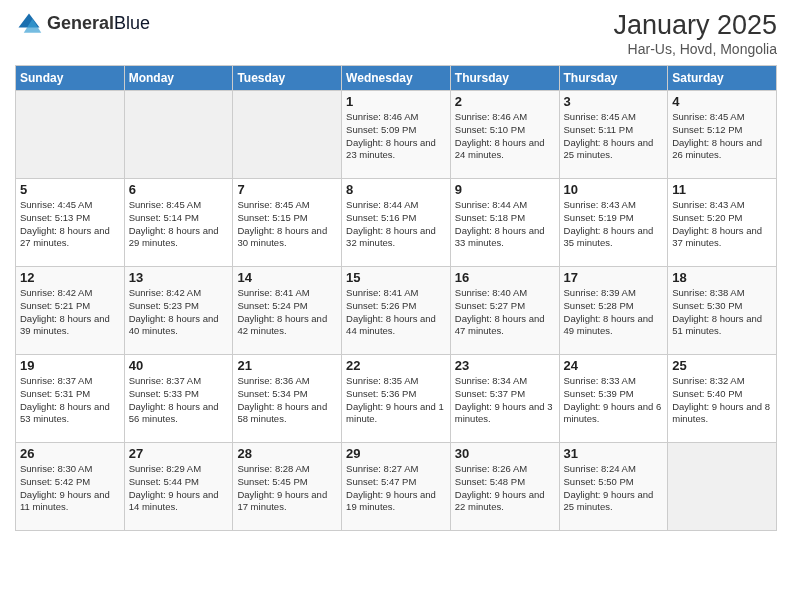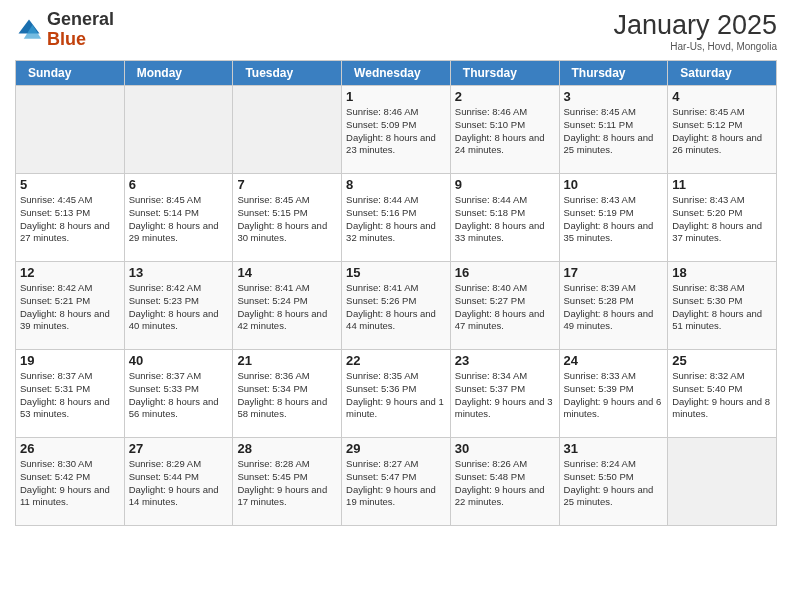--- a/index.html
+++ b/index.html
@@ -21,60 +21,60 @@
       align-items: flex-start;
       margin-bottom: 8px;
     }
     .logo {
       display: flex;
       align-items: center;
       gap: 4px;
     }
     .logo-text {
       display: flex;
-      flex-direction: column;
+      flex-direction: row;
       line-height: 1.1;
     }
     .logo-general {
       font-size: 18px;
       font-weight: bold;
       color: #333;
     }
     .logo-blue {
       font-size: 18px;
-      font-weight: bold;
-      color: #c2410c;
+      font-weight: normal;
+      color: #0f172a;
     }
     .logo-icon {
       width: 28px;
       height: 28px;
     }
     .title-block {
       text-align: right;
     }
     .month-year {
       font-size: 27px;
       font-weight: normal;
       color: #333;
     }
     .location {
-      font-size: 10px;
+      font-size: 14px;
       color: #555;
     }
     .calendar {
       width: 100%;
       border-collapse: collapse;
       table-layout: fixed;
     }
     .calendar thead th {
       background: #3a7fc1;
       color: #fff;
       font-size: 12px;
       font-weight: bold;
-      padding: 5px 12px;
+      padding: 5px 4px;
       text-align: left;
       border: 1px solid #ccc;
     }
     .calendar tbody td {
       border: 1px solid #ccc;
       vertical-align: top;
       padding: 3px 4px;
       font-size: 10px;
       color: #333;
       height: 88px;

